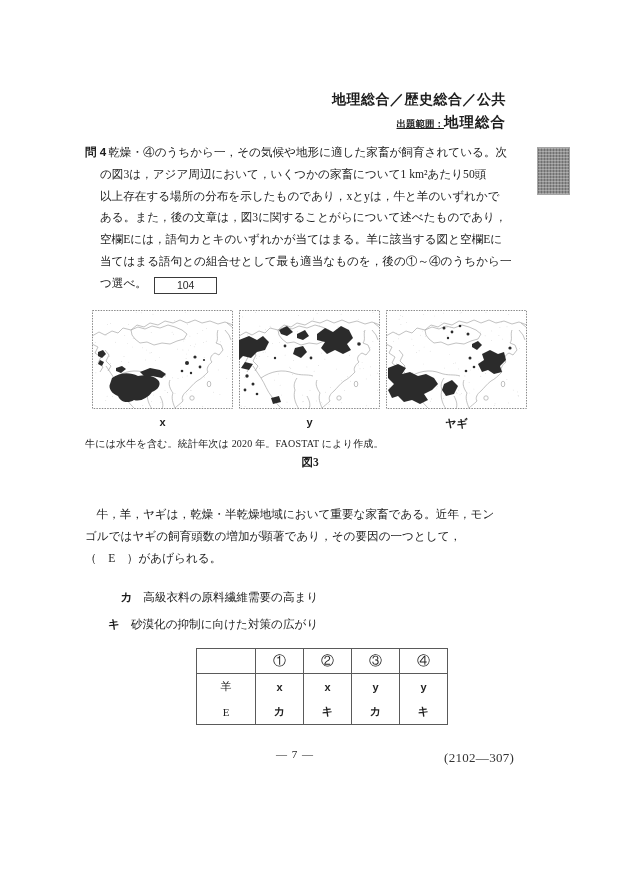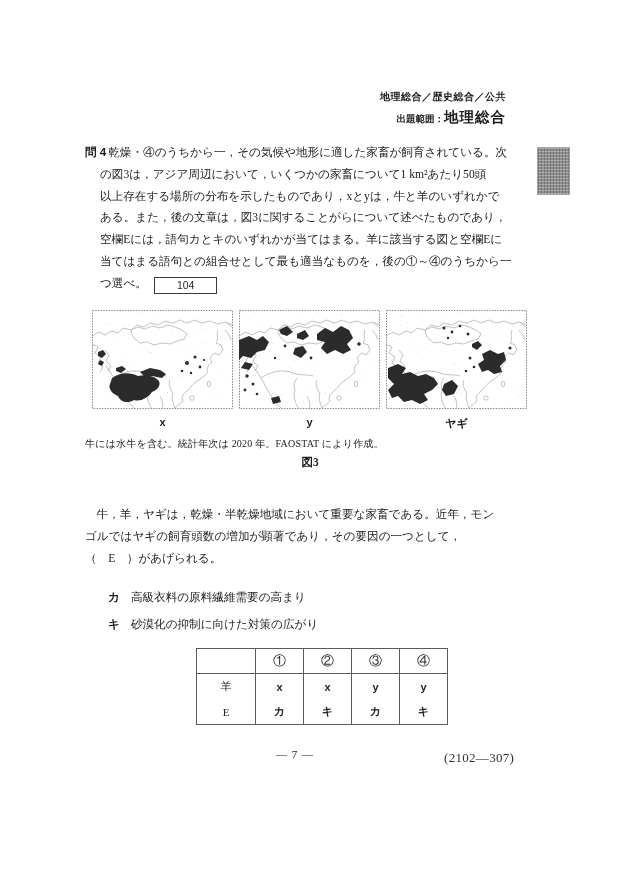--- a/index.html
+++ b/index.html
@@ -5,23 +5,23 @@
   html,body{margin:0;padding:0;background:#e9e9e9;}
   #page{
     position:relative;width:620px;height:876px;background:#ffffff;
     font-family:"Liberation Serif","DejaVu Serif",serif;color:#1c1c1c;
     overflow:hidden;margin:0 auto;
   }
   .sans{font-family:"Liberation Sans","DejaVu Sans",sans-serif;}
 
   
   .header-block{position:absolute;top:91px;right:114px;text-align:right;line-height:1.25;}
-  .header-line1{font-size:10px;font-weight:bold;letter-spacing:.5px;}
+  .header-line1{font-size:14px;font-weight:bold;letter-spacing:.5px;}
   .header-line2{margin-top:3px;}
-  .header-line2 .hl{font-size:9.5px;font-weight:bold;}
+  .header-line2 .hl{font-size:9.5px;font-weight:bold;text-decoration:underline;}
   .header-line2 .hv{font-size:14.5px;font-weight:bold;letter-spacing:1px;}
 
   
   .edge-tab{
     position:absolute;left:537px;top:147px;width:31px;height:46px;
     background-color:#8f8f8f;
     background-image:
       repeating-linear-gradient(0deg, rgba(255,255,255,.28) 0 1px, transparent 1px 3px),
       repeating-linear-gradient(90deg, rgba(0,0,0,.22) 0 1px, transparent 1px 3px);
     border:1px solid #a5a5a5;
@@ -46,21 +46,21 @@
     font-family:"Liberation Sans","DejaVu Sans",sans-serif;}
   .figure-note{position:absolute;left:85px;top:437px;font-size:10px;letter-spacing:.2px;}
   .figure-caption{position:absolute;left:0;top:455px;width:620px;text-align:center;
     font-size:11.5px;font-weight:600;}
 
   
   .passage-block{position:absolute;left:85px;top:504px;width:462px;font-size:11.6px;line-height:22px;}
   .p-line{white-space:nowrap;}
 
   
-  .options-block{position:absolute;left:108px;top:584px;font-size:11.6px;line-height:25.5px;}
+  .options-block{position:absolute;left:108px;top:584px;font-size:11.6px;line-height:25.5px;text-align:right;}
   .opt-label{font-family:"Liberation Sans","DejaVu Sans",sans-serif;font-weight:bold;margin-right:11px;}
 
   
   .answer-table{position:absolute;left:196px;top:648px;border-collapse:collapse;
     font-size:11px;text-align:center;color:#222;}
   .answer-table th,.answer-table td{border:1px solid #5a5a5a;padding:0;}
   .answer-table th{width:47px;height:24px;font-weight:normal;font-size:13px;}
   .answer-table th.corner{width:58px;}
   .answer-table td{height:25px;}
   .answer-table tr.r1 td{border-bottom:none;}

